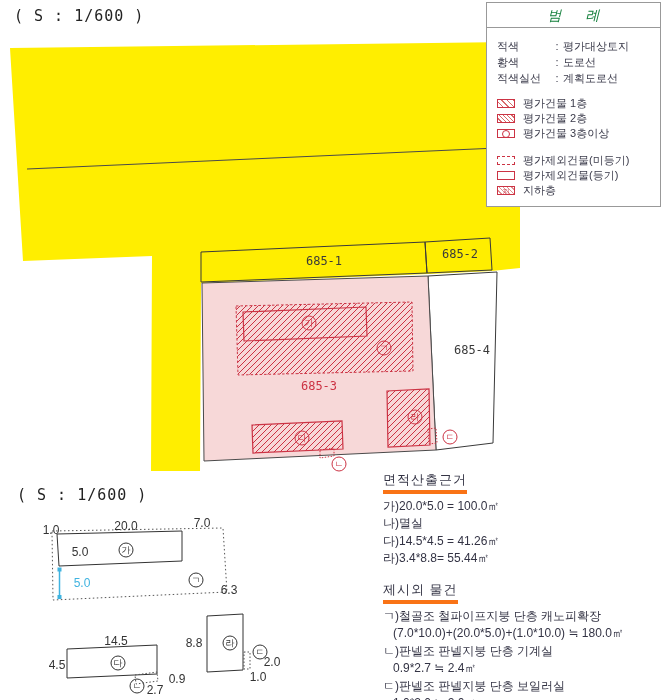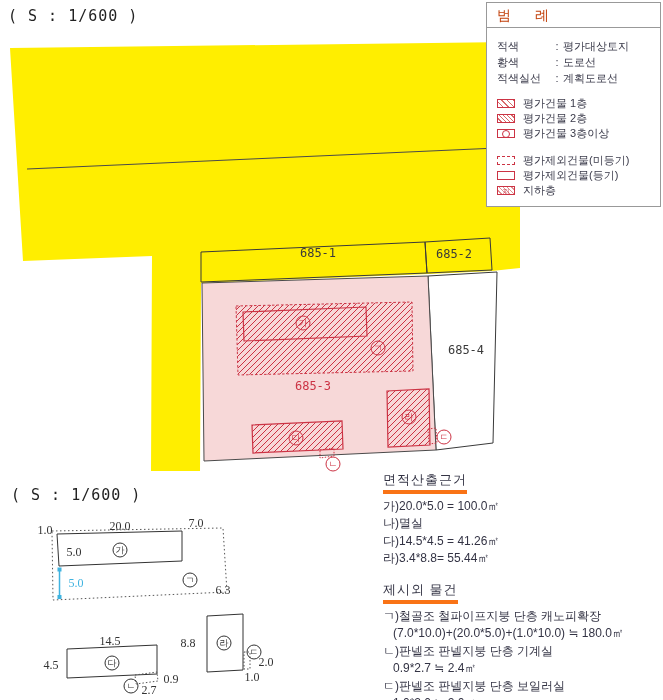--- a/index.html
+++ b/index.html
@@ -1,34 +1,34 @@
 <!DOCTYPE html>
 <html><head>
 <meta charset="utf-8">
 <style>
   html,body{margin:0;padding:0;background:#ffffff;}
   #stage{position:relative;width:663px;height:700px;background:#ffffff;overflow:hidden;
          font-family:"Liberation Sans",sans-serif;}
   #mapsvg{position:absolute;left:0;top:0;}
-  .abs{position:absolute;white-space:pre;}
+  .abs{position:absolute;white-space:pre;margin-left:6px;}
   .ctr{transform:translate(-50%,-50%);}
   .scale-label{font-family:"DejaVu Sans Mono",monospace;font-size:15px;color:#222;letter-spacing:1px;}
   .parcel-label{font-family:"DejaVu Sans Mono",monospace;font-size:12px;color:#3a3a3a;}
   .parcel-label.red{color:#cc3344;}
-  .dim{font-family:Liberation Serif, serif;font-size:12px;color:#333;}
+  .dim{font-family:Liberation Sans, sans-serif;font-size:12px;color:#333;}
   .dim.cyan{color:#3fb3e0;}
   .cmark{width:13px;height:13px;border-radius:50%;font-size:9px;line-height:13px;
          text-align:center;font-family:"Liberation Sans",sans-serif;}
   .cmark.red{border:1px solid #cc3344;color:#cc3344;}
   .cmark.blk{border:1px solid #333;color:#333;}
   
   #legend{position:absolute;left:486px;top:2px;width:175px;height:205px;background:#fff;
           border:1px solid #999;box-sizing:border-box;}
-  #legend .ttl{height:24px;line-height:24px;border-bottom:1px solid #999;
-               font-size:14px;color:#c2410c;letter-spacing:10px;text-indent:10px;}
+  #legend .ttl{height:24px;line-height:24px;text-align:center;border-bottom:1px solid #999;
+               font-size:14px;color:#15803d;letter-spacing:10px;text-indent:10px;font-style:italic;}
   #legend .body{padding:10px 8px 0 10px;}
   .leg-line{display:flex;font-size:11px;color:#3a3a4a;height:16px;line-height:16px;}
   .leg-line .lab{width:54px;}
   .leg-line .sep{width:12px;text-align:center;}
   .leg-rows{margin-top:10px;}
   .leg-row{display:flex;align-items:center;height:15px;font-size:11px;color:#3a3a4a;}
   .leg-row .sw{width:18px;height:9px;margin-right:8px;box-sizing:border-box;flex:none;
                position:relative;font-size:7px;line-height:9px;text-align:center;color:#cc3344;}
   .sw.h1{border:1px solid #cc3344;
          background:repeating-linear-gradient(45deg,#ffffff 0 3px,#d96a6a 3px 4px);}
@@ -100,21 +100,21 @@
 
     <polygon points="67,649 157,645 157,674 67,678" fill="#ffffff" stroke="#333" stroke-width="1"></polygon>
     <polygon points="135,675 157,672 158,681 136,684" fill="none" stroke="#555" stroke-width="1" stroke-dasharray="1.5,2"></polygon>
     <polygon points="207,616 243,614 243,670 207,672" fill="#ffffff" stroke="#333" stroke-width="1"></polygon>
     <polygon points="244,652 250,652 250,669 244,669" fill="none" stroke="#555" stroke-width="1" stroke-dasharray="1.5,2"></polygon>
   </svg>
 
   <span class="abs scale-label" style="left:8px;top:7px">( S : 1/600 )</span>
   <span class="abs scale-label" style="left:11px;top:486px">( S : 1/600 )</span>
 
-  <span class="abs ctr parcel-label" style="left:318px;top:253px">685-1</span>
+  <span class="abs ctr parcel-label" style="left:318px;top:261px">685-1</span>
   <span class="abs ctr parcel-label" style="left:454px;top:254px">685-2</span>
   <span class="abs ctr parcel-label red" style="left:313px;top:386px">685-3</span>
   <span class="abs ctr parcel-label" style="left:466px;top:350px">685-4</span>
 
   <span class="abs ctr cmark red" style="left:303px;top:323px">가</span>
   <span class="abs ctr cmark red" style="left:378px;top:348px">ㄱ</span>
   <span class="abs ctr cmark red" style="left:296px;top:438px">다</span>
   <span class="abs ctr cmark red" style="left:333px;top:464px">ㄴ</span>
   <span class="abs ctr cmark red" style="left:409px;top:417px">라</span>
   <span class="abs ctr cmark red" style="left:444px;top:437px">ㄷ</span>

